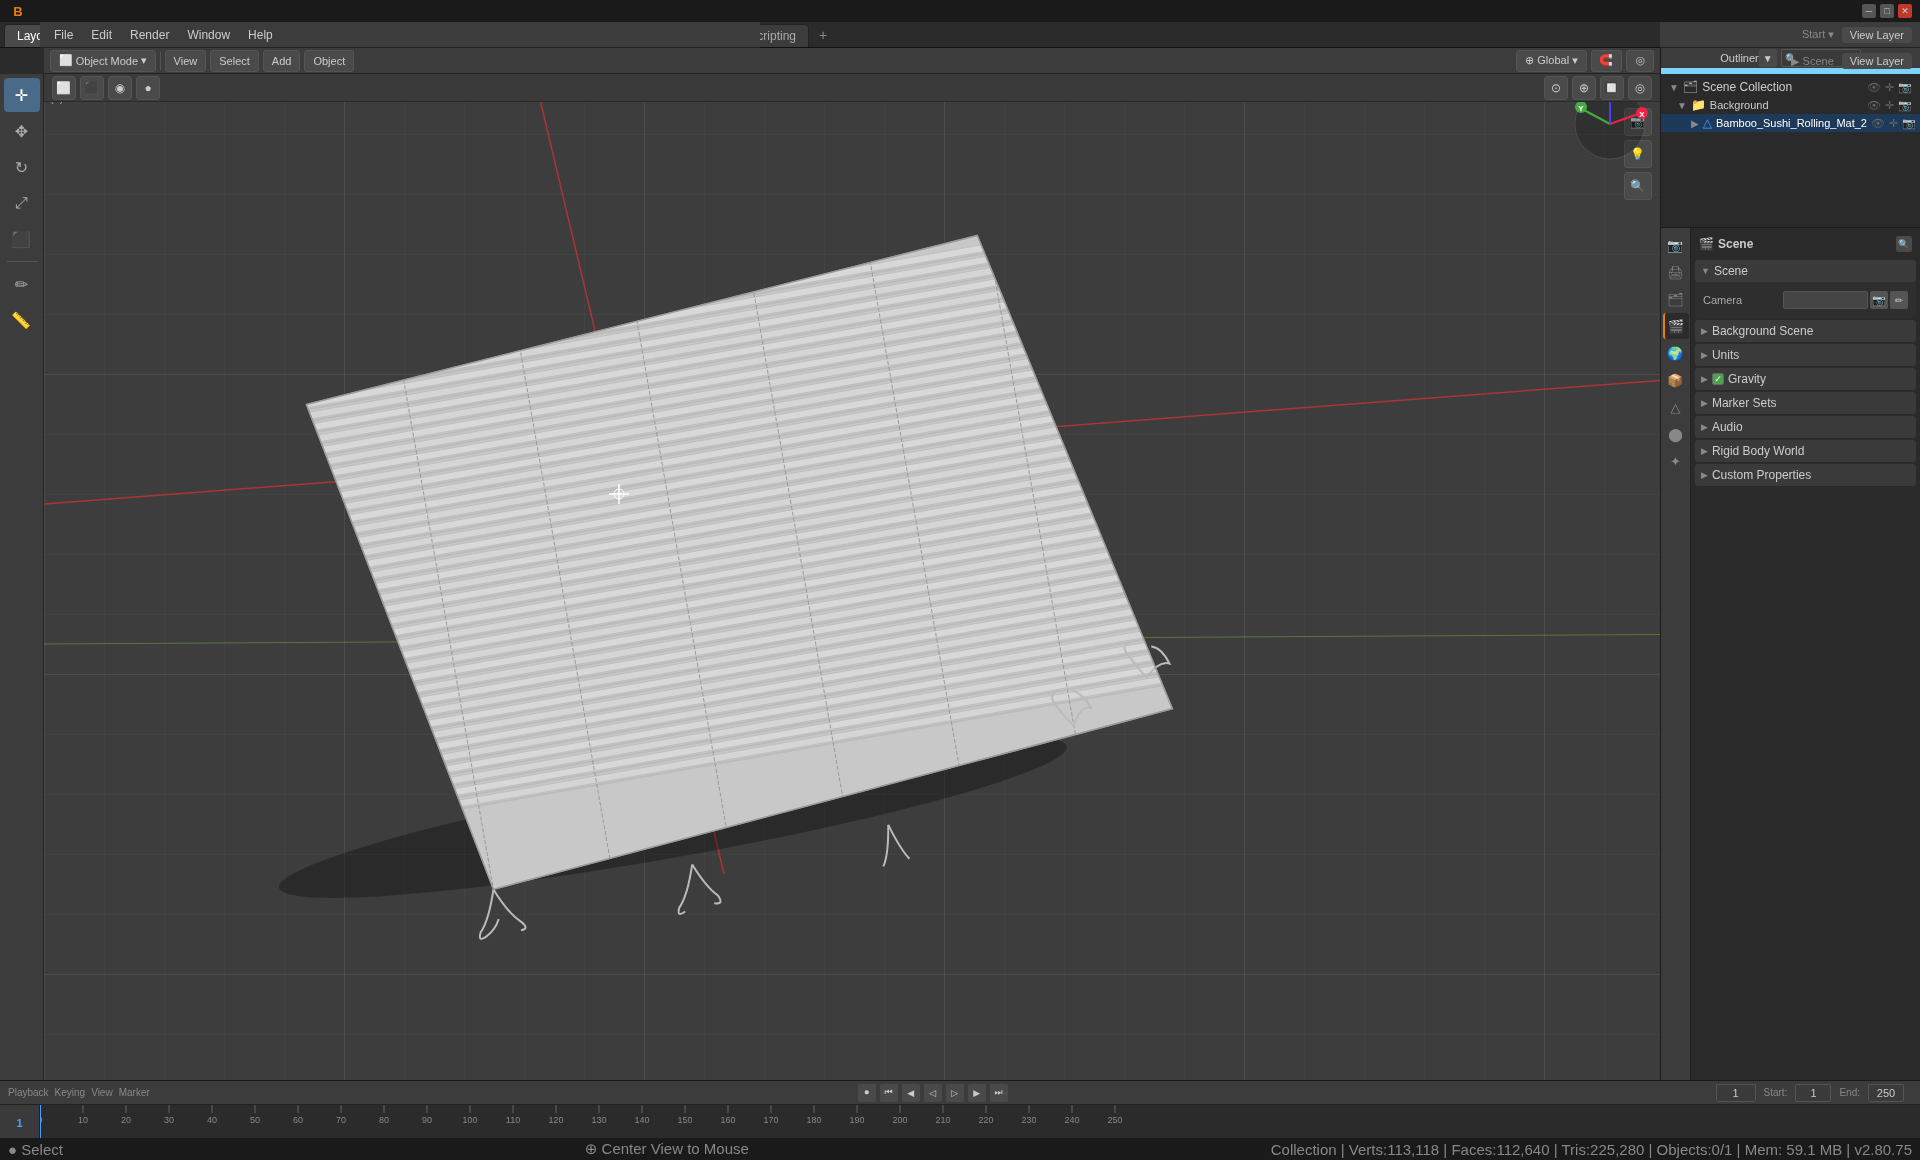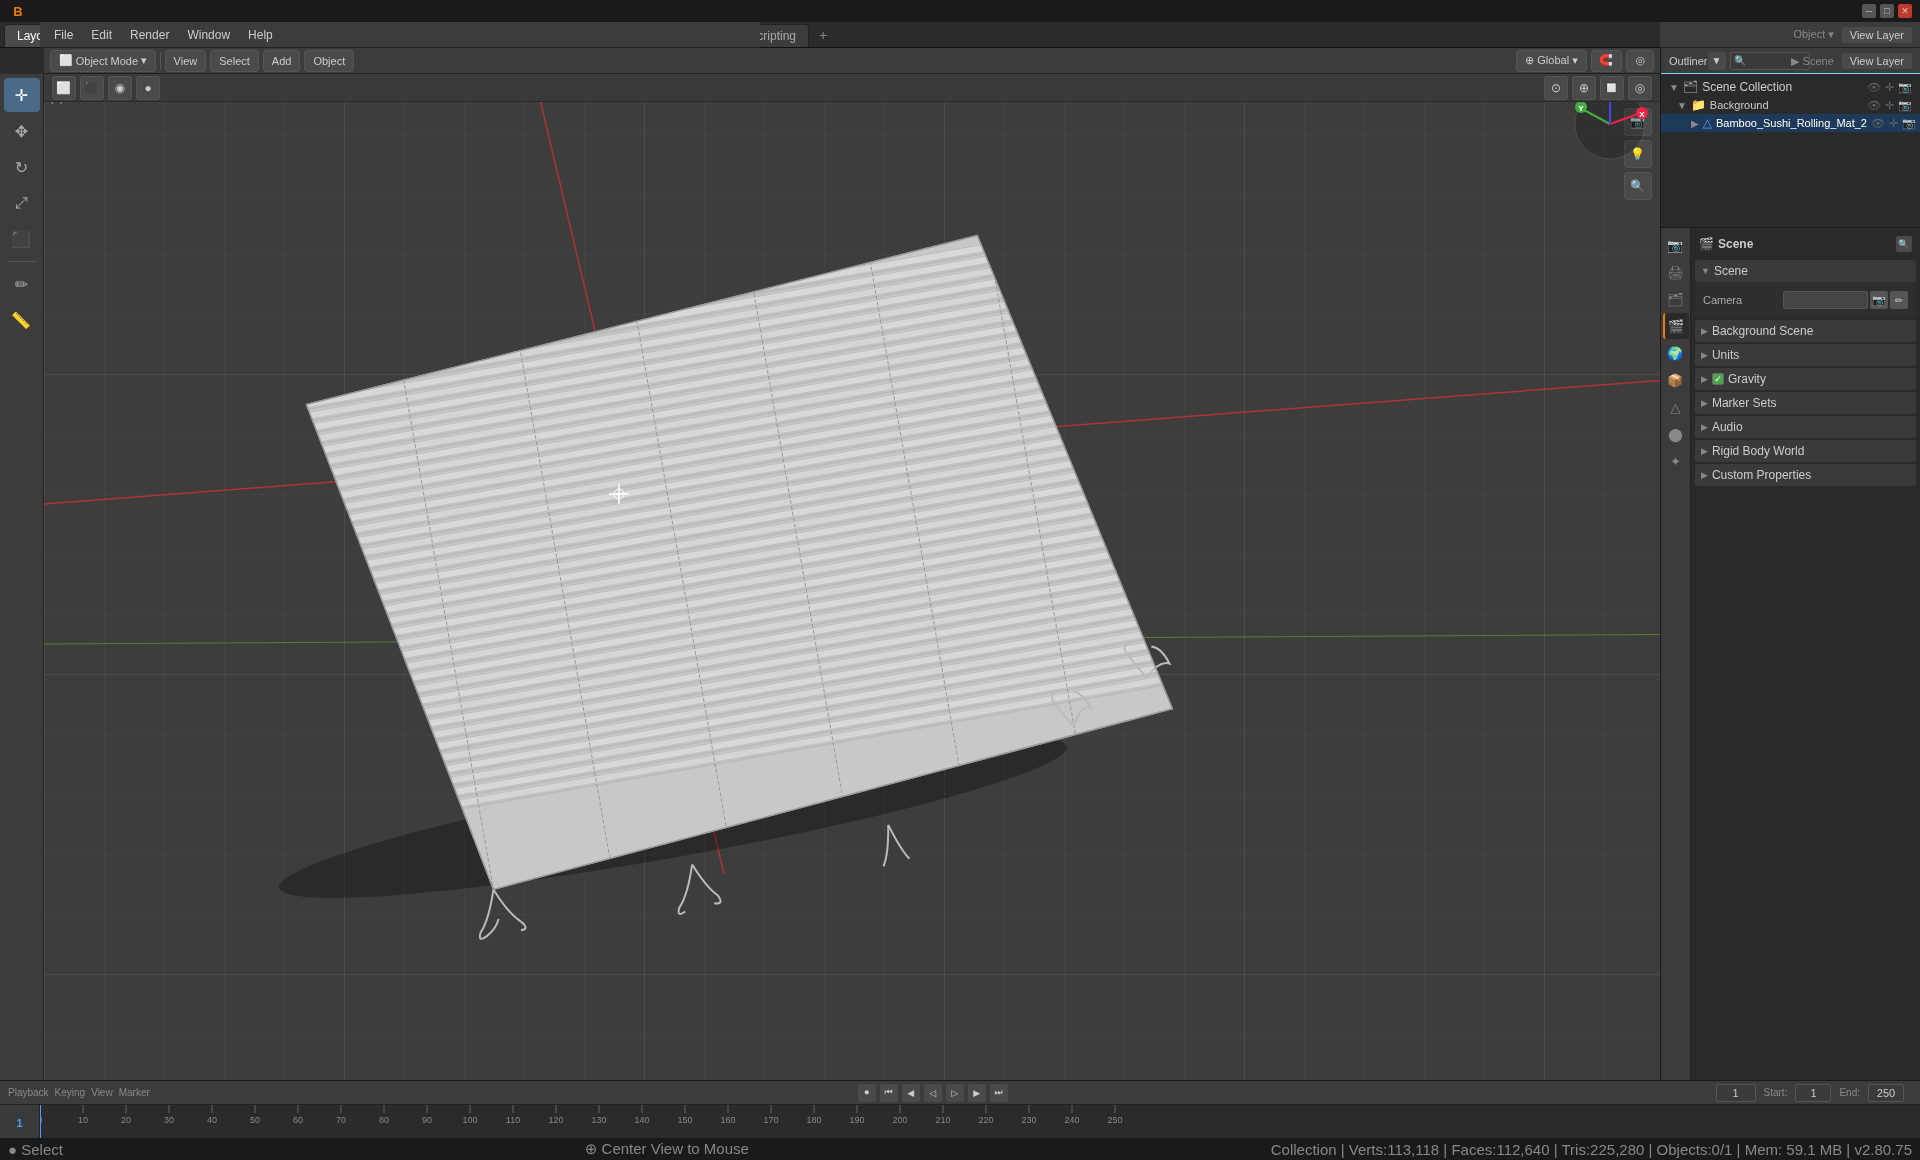--- a/index.html
+++ b/index.html
@@ -320,22 +320,22 @@
       border-bottom: 1px solid #1a1a1a;
       z-index: 91;
       overflow: hidden;
     }
     #outliner-header {
       height: 26px;
       background: #3c3c3c;
       display: flex;
       align-items: center;
       padding: 0 8px;
-      justify-content: flex-start;
-      border-bottom: 1px solid #7dd3fc;
+      justify-content: center;
+      border-bottom: 6px solid #7dd3fc;
     }
     .outliner-item {
       display: flex;
       align-items: center;
       padding: 2px 8px;
       gap: 4px;
       font-size: 11px;
       cursor: pointer;
     }
     .outliner-indent { padding-left: 16px; }
@@ -990,15 +990,15 @@
   </div>
 </div>
 
 <div id="status-bar">
   <span>● Select</span>
   <span>⊕ Center View to Mouse</span>
   <span>Collection | Verts:113,118 | Faces:112,640 | Tris:225,280 | Objects:0/1 | Mem: 59.1 MB | v2.80.75</span>
 </div>
 
 <div style="position:absolute;top:22px;right:0;width:260px;height:26px;background:#3c3c3c;display:flex;align-items:center;justify-content:flex-end;padding-right:8px;gap:8px;z-index:99;border-bottom:1px solid #222;">
-  <span style="font-size:11px;color:#888;">Object ▾</span>
+  <span style="font-size:11px;color:#888;">Start ▾</span>
   <span style="font-size:11px;color:#ccc;background:#4a4a4a;padding:2px 8px;border-radius:3px;">View Layer</span>
 </div>
 
 </body></html>

